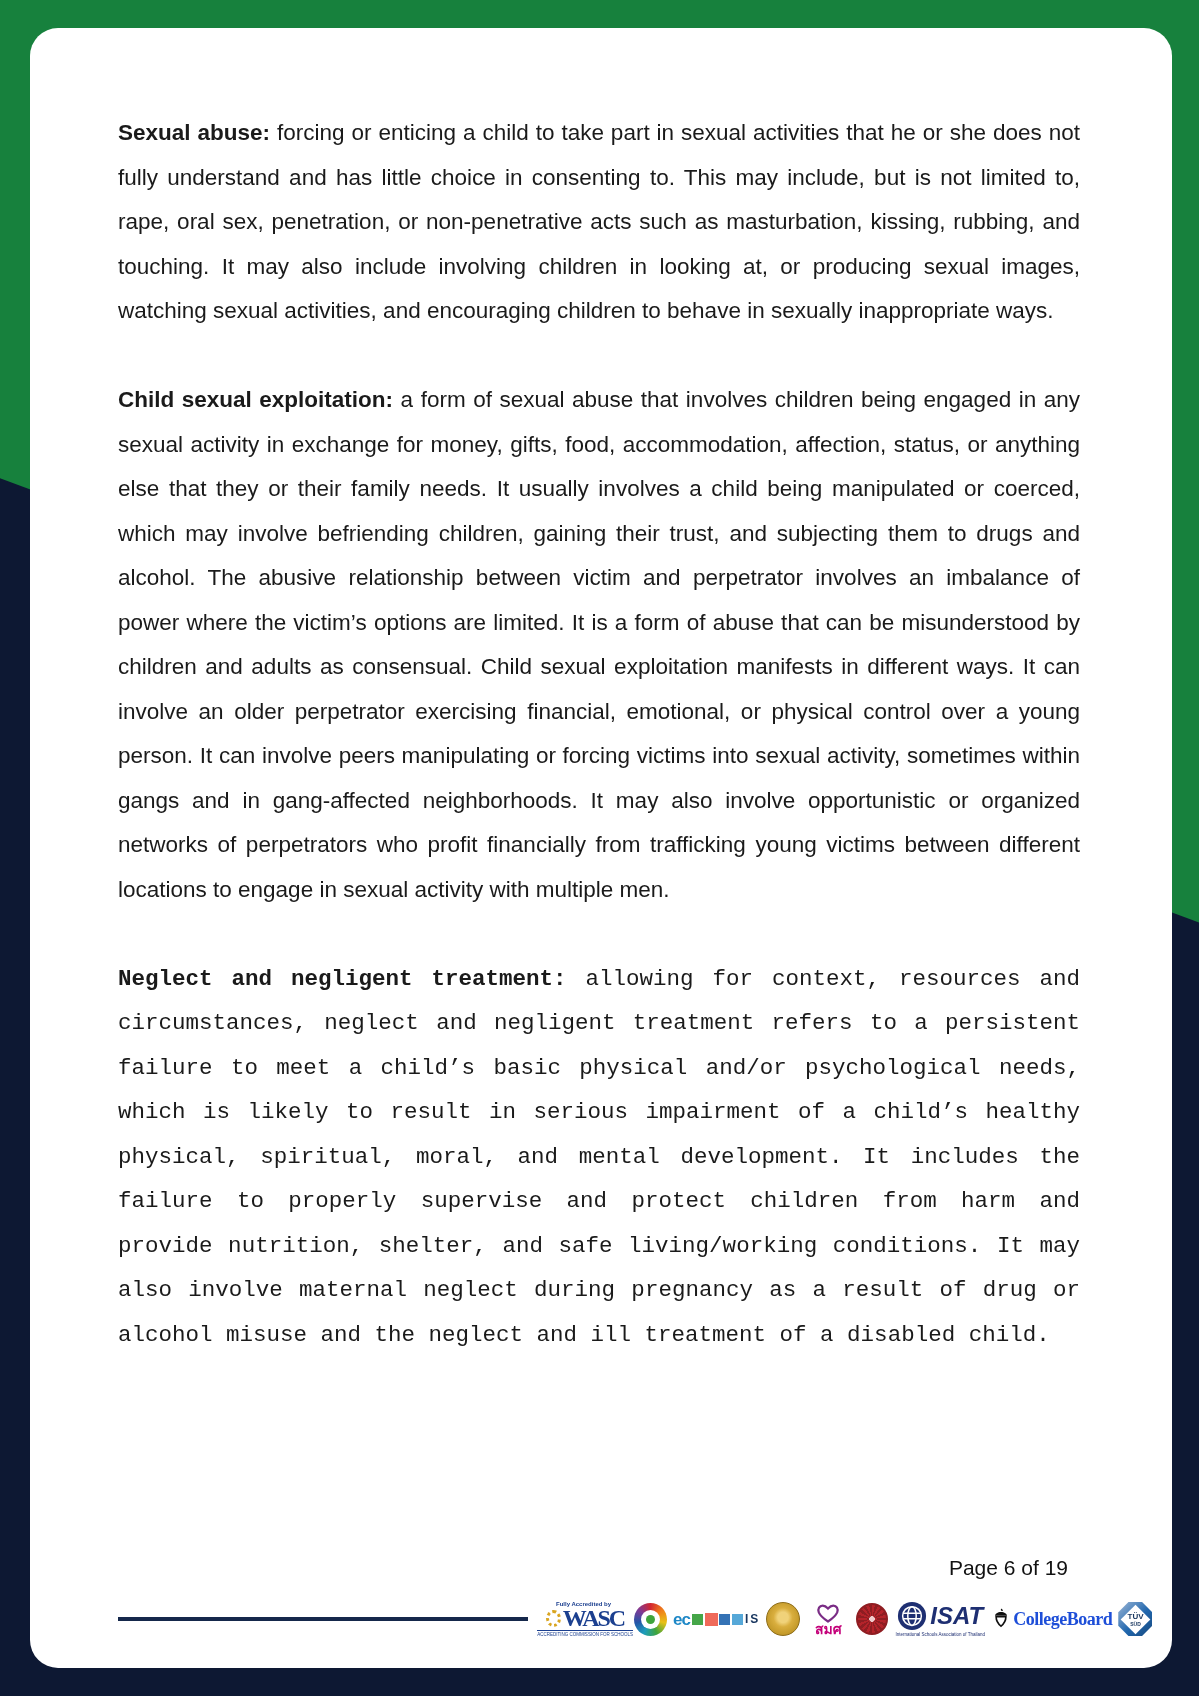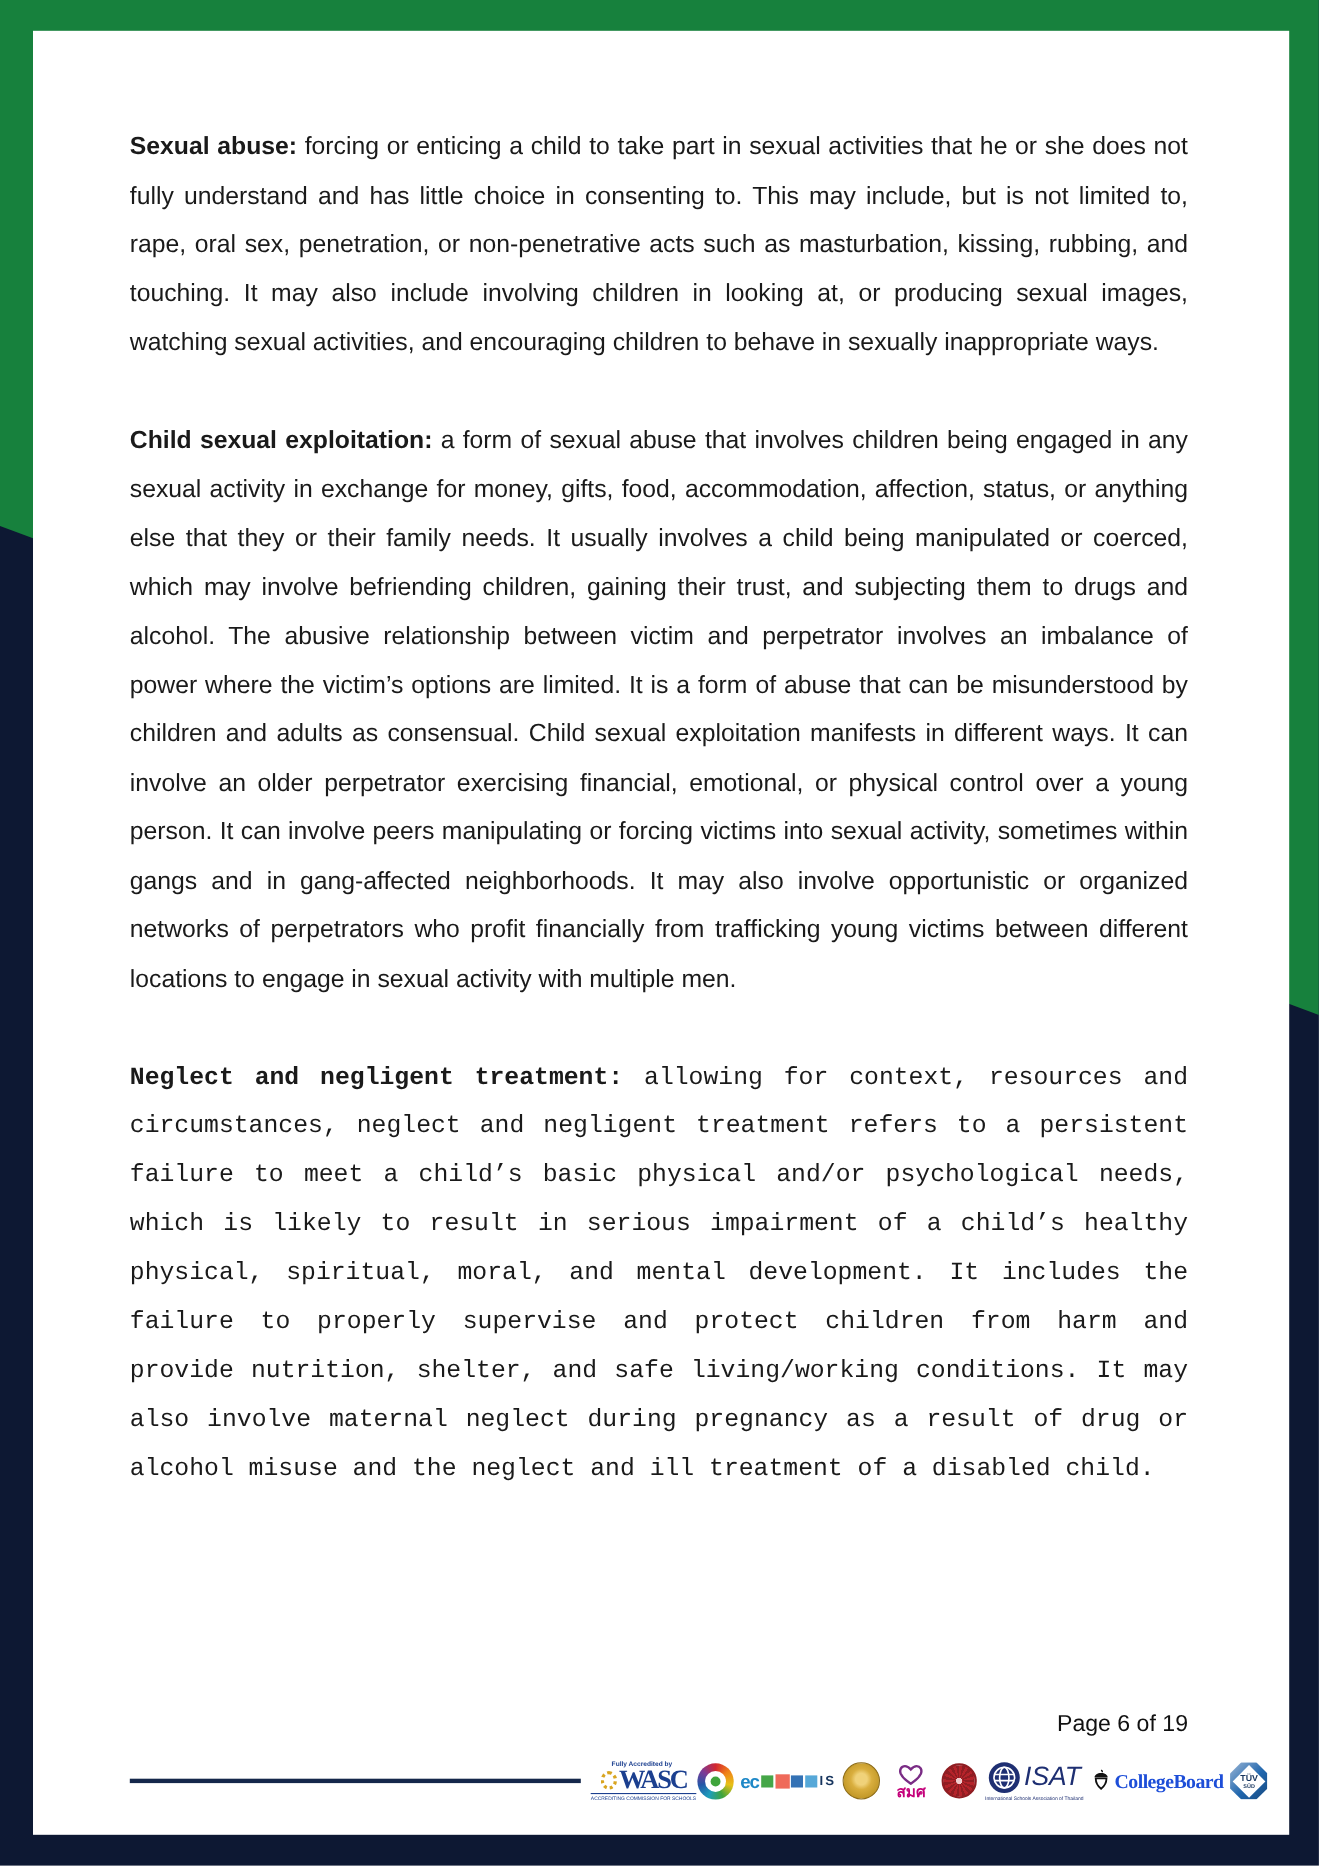--- a/index.html
+++ b/index.html
@@ -8,30 +8,31 @@
     font-family:"Liberation Sans", sans-serif;
     background:#0d1833;
   }
   .bg-green{
     position:absolute;inset:0;background:#17813d;
     clip-path:polygon(0 0,100% 0,100% 54.4%,0 28.2%);
   }
   .page{
     position:absolute;left:30px;top:28px;width:1142px;height:1640px;
     background:#ffffff;
+    border-radius:28px;
   }
   .content{
     padding:83px 92px 0 88px;
     color:#1a1a1a;font-size:22.5px;line-height:44.5px;text-align:justify;
   }
   .content p{margin:0 0 44.5px 0;}
   .content p:last-child{margin-bottom:0;font-family:Liberation Mono, monospace;}
   .content strong{font-weight:bold;}
   .page-number{
-    position:absolute;top:1528px;right:92px;
+    position:absolute;top:1528px;right:104px;
     font-size:21px;color:#111;line-height:24px;
   }
   
   .footer{
     position:absolute;top:1565px;left:88px;right:85px;height:52px;
     display:flex;align-items:center;
   }
   .footer-line{flex:0 0 410px;height:4px;background:#15284b;margin-right:14px;}
   .logos{flex:1;display:flex;align-items:center;justify-content:space-between;gap:6px;}
   
@@ -68,21 +69,21 @@
   .smo-text{color:#c4007a;font-weight:bold;font-size:14px;line-height:13px;}
   
   .red-emblem{width:32px;height:32px;border-radius:50%;
     background:
       radial-gradient(circle at 50% 50%, rgba(255,235,235,.85) 0 14%, rgba(255,255,255,0) 15%),
       repeating-conic-gradient(#b5232a 0 12deg, #8f1d22 12deg 24deg);
     border:2px solid #8f1d22;box-sizing:border-box;}
   
   .isat{display:flex;flex-direction:column;align-items:center;width:92px;}
   .isat-main{display:flex;align-items:center;gap:3px;}
-  .isat-name{font-weight:normal;font-style:italic;color:#1e2f72;font-size:24px;line-height:24px;letter-spacing:0px;}
+  .isat-name{font-weight:bold;font-style:italic;color:#1e2f72;font-size:24px;line-height:24px;letter-spacing:0px;}
   .isat-caption{font-size:4.5px;color:#1e2f72;white-space:nowrap;margin-top:1px;}
   
   .collegeboard{display:flex;align-items:center;gap:3px;}
   .cb-name{font-family:"Liberation Serif",serif;font-weight:bold;color:#1d4ed8;font-size:18px;letter-spacing:-0.5px;}
   
   .tuv{width:34px;height:34px;background:linear-gradient(135deg,#9db7d6,#2167ae 55%,#174a80);
     clip-path:polygon(30% 0,70% 0,100% 30%,100% 70%,70% 100%,30% 100%,0 70%,0 30%);
     display:flex;align-items:center;justify-content:center;}
   .tuv-diamond{width:21px;height:21px;background:#fff;transform:rotate(45deg);
     display:flex;align-items:center;justify-content:center;}

